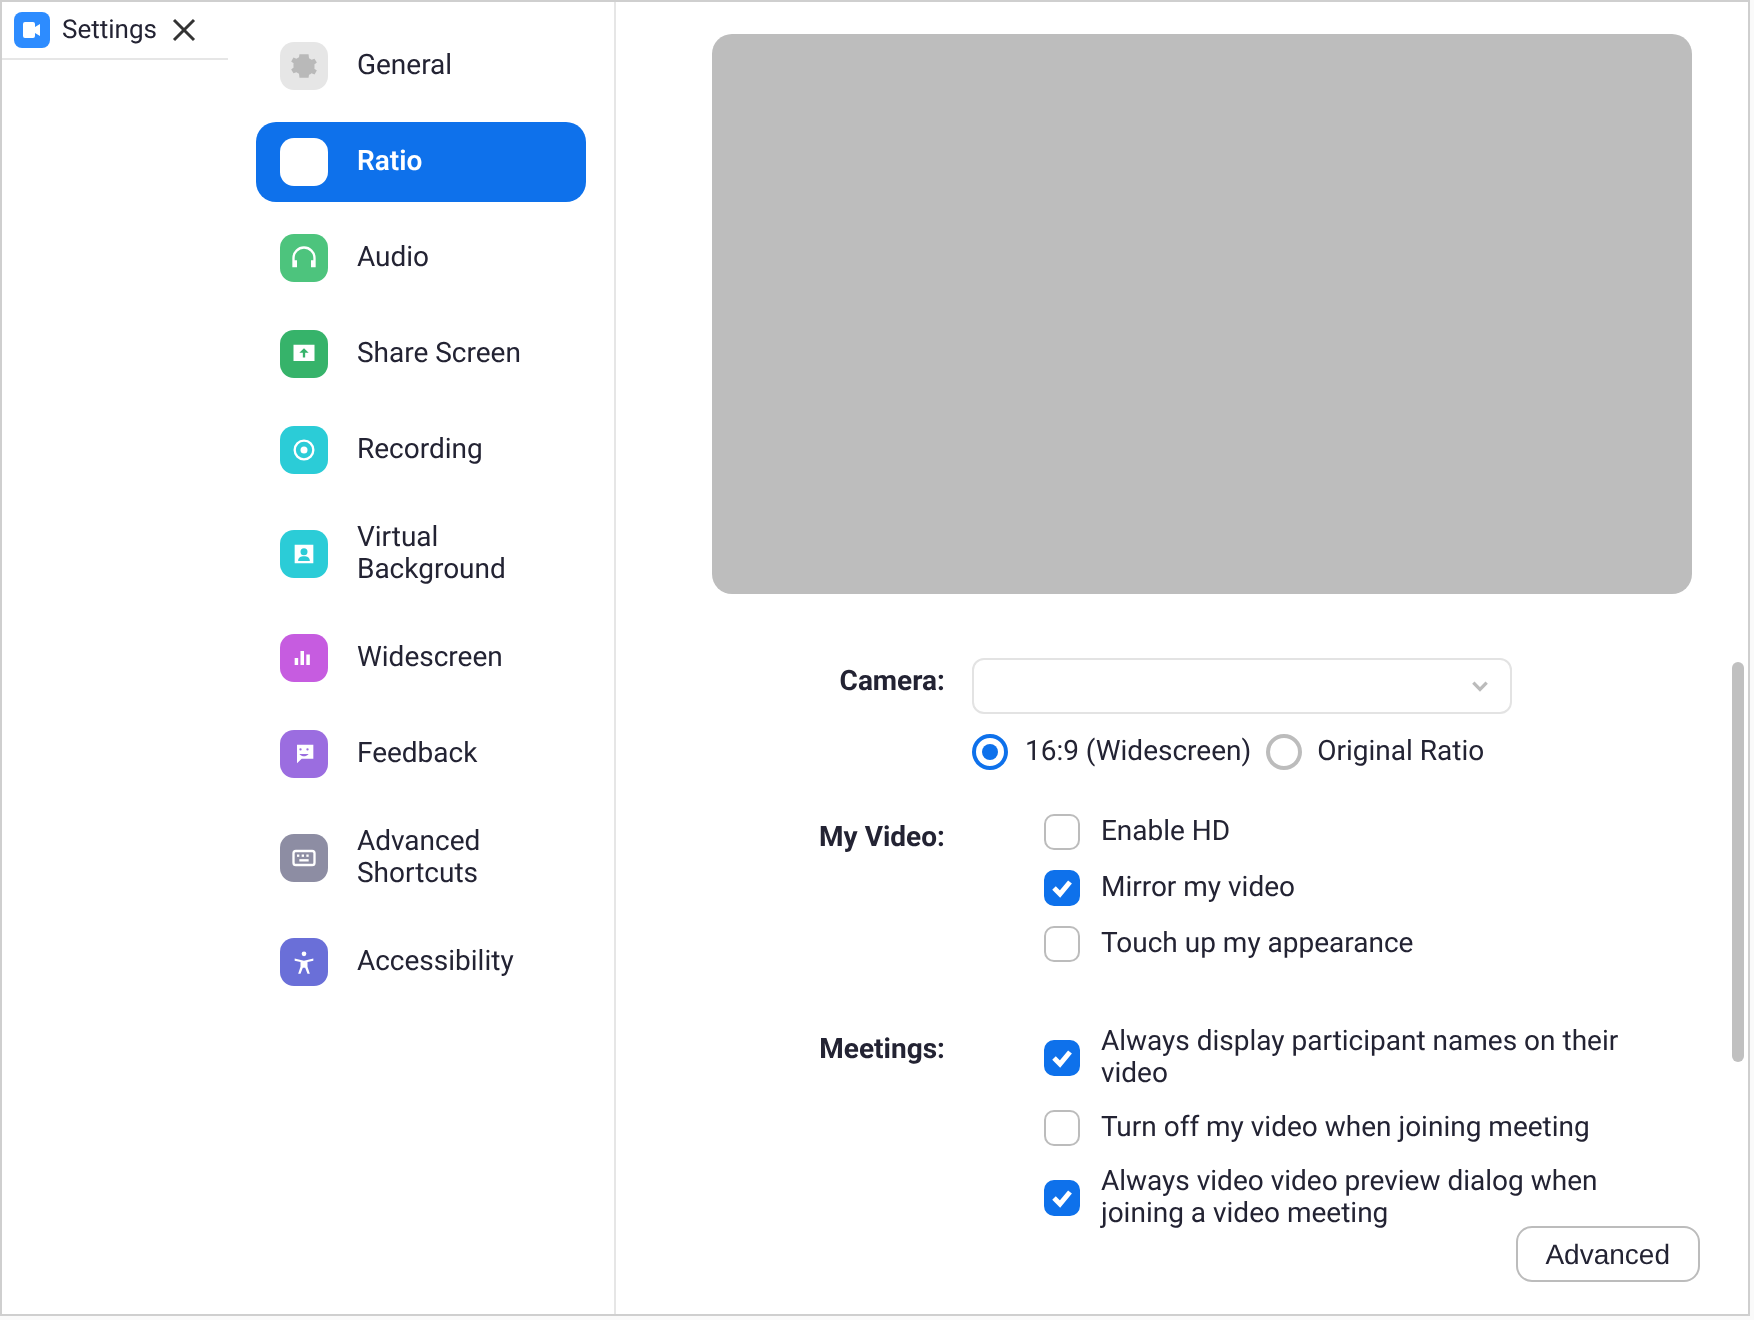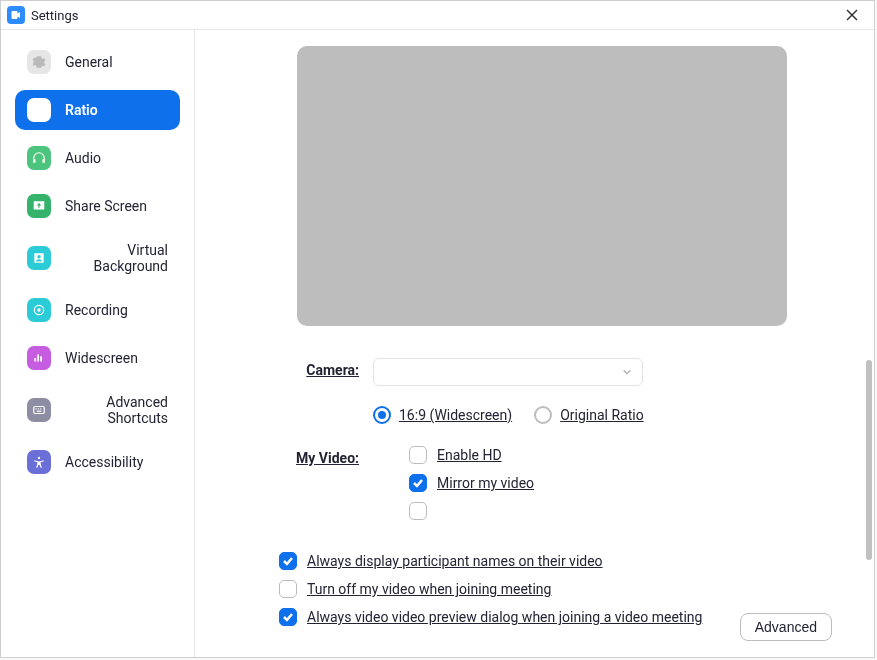--- a/index.html
+++ b/index.html
@@ -11,21 +11,21 @@
     overflow: hidden;
     font-size: 14px;
     color: #232333;
   }
   .window {
     width: 875px;
     height: 658px;
     background: #fff;
     border: 1px solid #cfcfcf;
     display: flex;
-    flex-direction: column;
+    flex-direction: row;
   }
   .titlebar {
     height: 29px;
     display: flex;
     align-items: center;
     justify-content: space-between;
     padding: 0 8px 0 6px;
     border-bottom: 1px solid #e6e6e6;
   }
   .titlebar-left { display: flex; align-items: center; gap: 6px; }
@@ -40,21 +40,20 @@
 
   .body {
     flex: 1;
     display: flex;
     min-height: 0;
   }
   .sidebar {
     width: 194px;
     padding: 12px 14px 12px 14px;
     border-right: 1px solid #e6e6e6;
-    text-align: right;
   }
   .nav-item {
     display: flex;
     align-items: center;
     gap: 14px;
     padding: 8px 12px;
     border-radius: 10px;
     cursor: pointer;
     font-size: 14px;
     color: #232333;
@@ -89,21 +88,20 @@
 
   .main {
     flex:1;
     position: relative;
     overflow: hidden;
   }
   .main-scroll {
     position:absolute; inset:0;
     overflow:hidden;
     padding: 16px 34px 0 48px;
-    text-decoration: underline;
   }
   .preview {
     width: 490px;
     height: 280px;
     background: #bdbdbd;
     border-radius: 10px;
     margin: 0 auto 32px auto;
   }
   .form-row {
     display: flex;
@@ -127,21 +125,21 @@
     height: 28px;
     border: 1px solid #e3e3e3;
     border-radius: 6px;
     display: flex;
     align-items: center;
     justify-content: flex-end;
     padding: 0 10px;
     color: #aaa;
   }
   .select svg { width:10px; height:10px; stroke:#bbb; stroke-width:2; fill:none;}
-  .radio-row { display:flex; gap:22px; margin-top:20px; align-items:center;}
+  .radio-row { display:flex; gap:7px; margin-top:10px; align-items:center;}
   .radio {
     display:flex; align-items:center; gap:8px; cursor:pointer;
   }
   .radio-circle {
     width:18px; height:18px; border-radius:50%;
     border:2px solid #bcbcbc;
     position:relative;
   }
   .radio.checked .radio-circle { border-color:#0e71eb; }
   .radio.checked .radio-circle::after {
@@ -152,21 +150,21 @@
   }
   .checkbox {
     width:18px; height:18px; border-radius:5px; border:1.5px solid #bcbcbc;
     display:flex; align-items:center; justify-content:center; flex-shrink:0;
   }
   .checkbox.checked { background:#0e71eb; border-color:#0e71eb; }
   .checkbox svg { width:12px; height:12px; stroke:#fff; stroke-width:2.5; fill:none; display:none; }
   .checkbox.checked svg { display:block; }
 
   .footer {
-    position:absolute; bottom:16px; right:42px;
+    position:absolute; bottom:16px; right:24px;
   }
   .adv-btn {
     padding: 5px 14px;
     border:1px solid #bcbcbc;
     border-radius:8px;
     background:#fff;
     cursor:pointer;
     font-size:14px;
     color:#232333;
   }
@@ -236,47 +234,55 @@
       <div class="nav-item">
         <span class="nav-icon ic-share">
           <svg viewBox="0 0 24 24">
               <path d="M3 4h18v14H3V4zm9 3l-4 4h3v4h2v-4h3l-4-4z"></path>
             </svg>
         </span>
         <span>Share Screen</span>
       </div>
 
       <div class="nav-item">
-        <span class="nav-icon ic-virtual">
-          <svg viewBox="0 0 24 24">
-              <path d="M4 4h16v16H4V4zm8 3a3 3 0 1 0 0 6 3 3 0 0 0 0-6zm-5 11h10c0-2.8-2.2-4-5-4s-5 1.2-5 4z"></path>
-            </svg>
-        </span>
-        <span>Virtual Background</span>
-      </div>
-
-      <div class="nav-item">
         <span class="nav-icon ic-recording">
           <svg viewBox="0 0 24 24">
               <circle cx="12" cy="12" r="8" fill="none" stroke="#fff" stroke-width="2"></circle>
               <circle cx="12" cy="12" r="3"></circle>
             </svg>
         </span>
         <span>Recording</span>
       </div>
 
       <div class="nav-item">
+        <span class="nav-icon ic-virtual">
+          <svg viewBox="0 0 24 24">
+              <path d="M4 4h16v16H4V4zm8 3a3 3 0 1 0 0 6 3 3 0 0 0 0-6zm-5 11h10c0-2.8-2.2-4-5-4s-5 1.2-5 4z"></path>
+            </svg>
+        </span>
+        <span>Virtual Background</span>
+      </div>
+
+      <div class="nav-item">
         <span class="nav-icon ic-stats">
           <svg viewBox="0 0 24 24">
               <path d="M4 18h3v-6H4v6zm5 0h3V6H9v12zm5 0h3v-9h-3v9z"></path>
             </svg>
         </span>
         <span>Widescreen</span>
       </div>
 
+      <div class="nav-item">
+        <span class="nav-icon ic-feedback">
+          <svg viewBox="0 0 24 24">
+              <path d="M4 4h16v12H10l-4 4V4zm5 3a1 1 0 1 0 0 2 1 1 0 0 0 0-2zm6 0a1 1 0 1 0 0 2 1 1 0 0 0 0-2zm-7 5c1 1.5 3 2 4 2s3-.5 4-2H8z"></path>
+            </svg>
+        </span>
+        <span>Feedback</span>
+      </div>
 
       <div class="nav-item">
         <span class="nav-icon ic-keyboard">
           <svg viewBox="0 0 24 24">
               <rect x="3" y="6" width="18" height="12" rx="2" fill="none" stroke="#fff" stroke-width="2"></rect>
               <rect x="6" y="9" width="2" height="2"></rect>
               <rect x="10" y="9" width="2" height="2"></rect>
               <rect x="14" y="9" width="2" height="2"></rect>
               <rect x="8" y="13" width="8" height="2"></rect>
             </svg>
@@ -335,27 +341,29 @@
             <div class="check-row">
               <span class="checkbox checked">
                   <svg viewBox="0 0 12 12">
                     <polyline points="2 6 5 9 10 3"></polyline>
                   </svg>
                 </span>
               <span>Mirror my video</span>
             </div>
             <div class="check-row">
               <span class="checkbox"></span>
+              <span>Touch up my appearance</span>
             </div>
           </div>
         </div>
 
         <div class="section-gap"></div>
 
         <div class="form-row">
+          <div class="form-label">Meetings:</div>
           <div class="form-content">
             <div class="check-row">
               <span class="checkbox checked">
                   <svg viewBox="0 0 12 12">
                     <polyline points="2 6 5 9 10 3"></polyline>
                   </svg>
                 </span>
               <span>Always display participant names on their video</span>
             </div>
             <div class="check-row">

